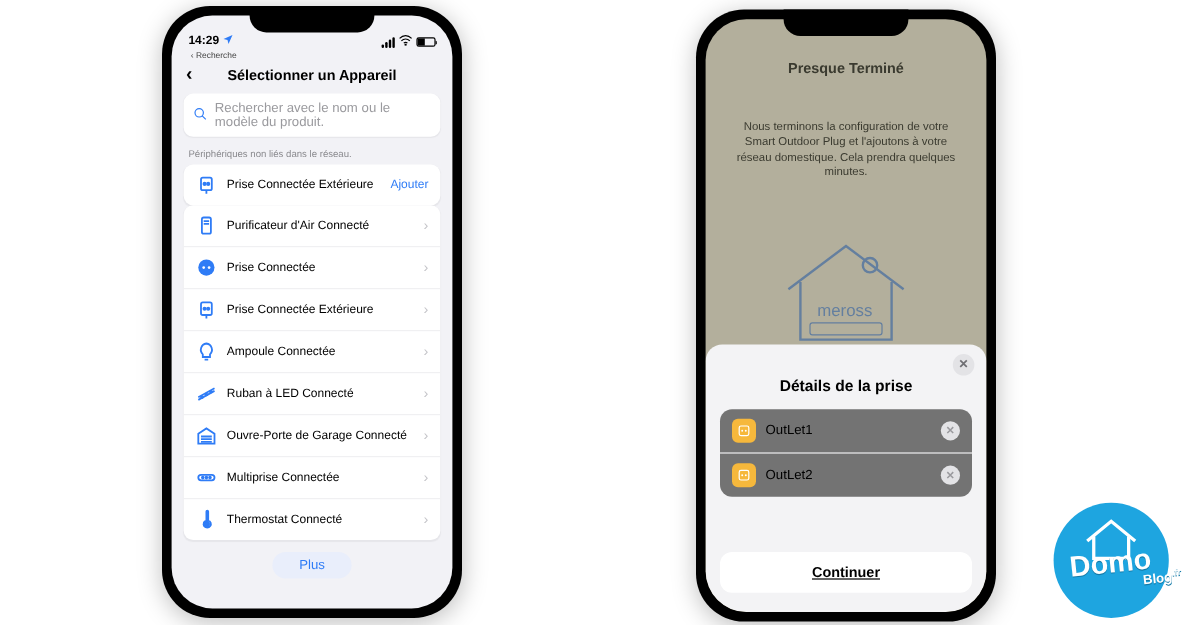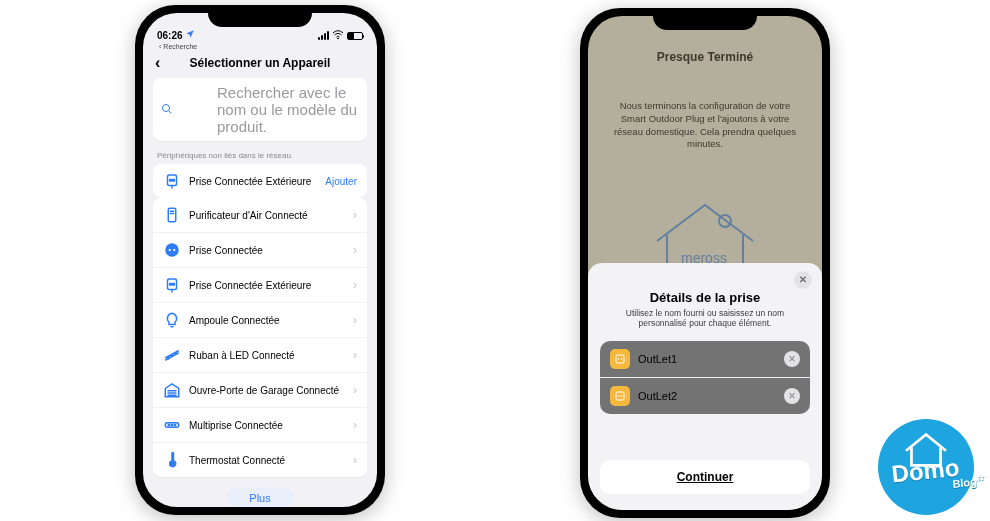--- a/index.html
+++ b/index.html
@@ -81,21 +81,21 @@
   
   .search-wrap { padding: 0 10px; }
   .search {
     background:#fff;
     border-radius: 8px;
     padding: 6px 8px;
     display:flex; align-items:center; gap:6px;
     box-shadow: 0 1px 1px rgba(0,0,0,0.05);
   }
   .search .icon { color:#2f7cf6; }
-  .search .ph { color:#9a9a9e; font-size:15px;margin-left:38px; }
+  .search .ph { color:#9a9a9e; font-size:11px; }
 
   .section-label { color:#8a8a8e; font-size:8px; padding: 10px 14px 4px; }
   .section-label-multi { line-height:1.3; }
 
   .card {
     background:#fff;
     margin: 0 10px;
     border-radius: 8px;
     box-shadow: 0 1px 1px rgba(0,0,0,0.05);
   }
@@ -206,21 +206,21 @@
 </style>
 </head>
 <body>
 
 <div class="phone phone-left">
   <div class="notch"></div>
   <div class="screen">
 
     <div class="status-bar">
       <div class="status-left">
-        <span>06:26</span>
+        <span>14:29</span>
         <span class="loc-icon">
           <svg width="10" height="10" viewBox="0 0 24 24" fill="#2f7cf6">
               <path d="M3 11l18-8-8 18-2-8-8-2z"></path>
             </svg>
         </span>
       </div>
       <div class="status-right">
         <span class="signal">
             <i></i>
             <i></i>
@@ -390,21 +390,20 @@
           <rect x="30" y="78" width="60" height="10" rx="2" stroke-width="1"></rect>
         </svg>
       </div>
     </div>
 
     <div class="sheet">
       <div class="sheet-close">
         <span>✕</span>
       </div>
       <div class="sheet-title">Détails de la prise</div>
-      <div class="sheet-sub">Utilisez le nom fourni ou saisissez un nom personnalisé pour chaque élément.</div>
 
       <div class="outlets">
         <div class="outlet-row">
           <span class="outlet-icon">
             <svg viewBox="0 0 24 24" fill="#fff">
                 <rect x="4" y="4" width="16" height="16" rx="3" fill="none" stroke="#fff" stroke-width="2"></rect>
                 <circle cx="9" cy="12" r="1.6"></circle>
                 <circle cx="15" cy="12" r="1.6"></circle>
               </svg>
           </span>

